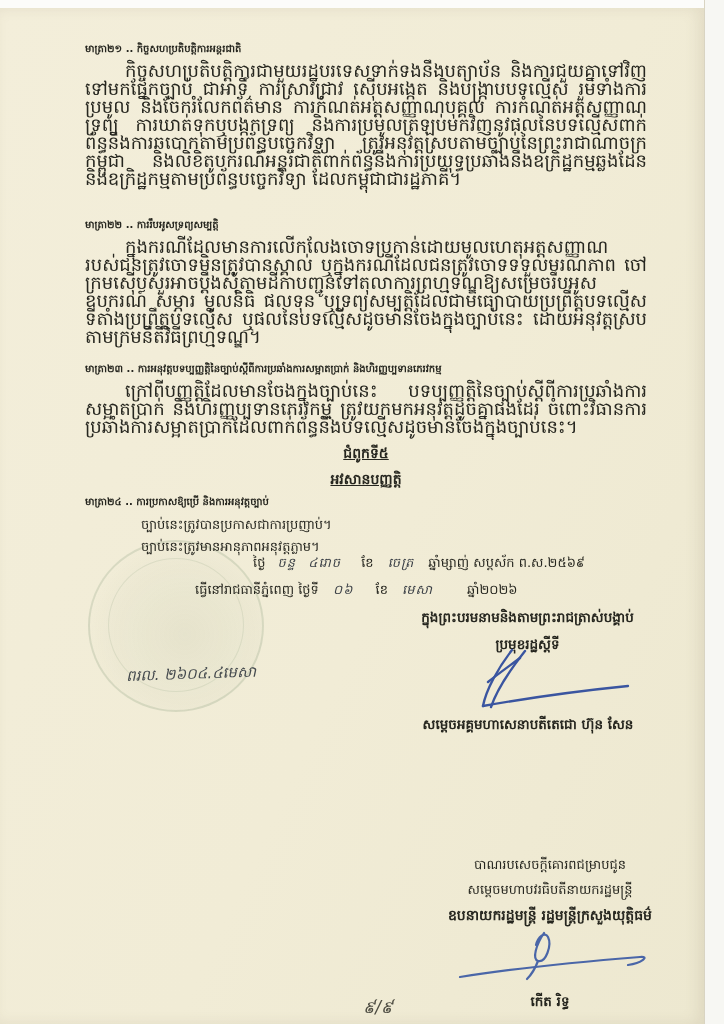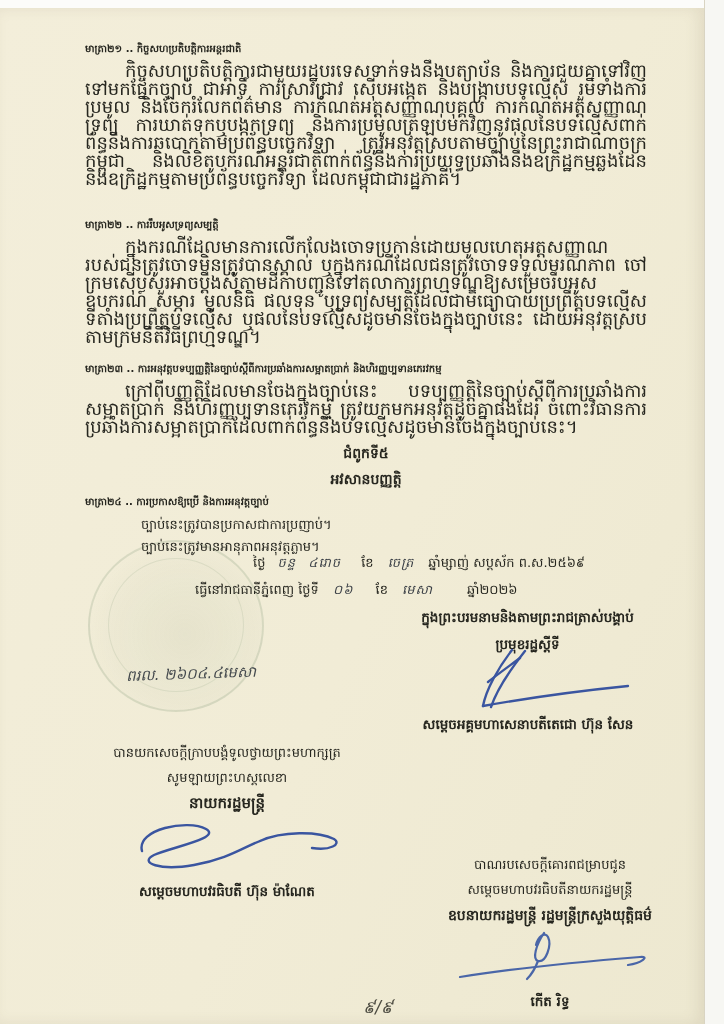--- a/index.html
+++ b/index.html
@@ -8,21 +8,21 @@
   .paper{position:absolute;left:0;top:8px;width:704px;height:1016px;
          background:linear-gradient(115deg,#f3eeda 0%,#f1ecd6 55%,#ede8d0 100%);
          box-shadow:inset -6px 0 14px rgba(120,110,80,0.12);}
   .edge-top{position:absolute;left:0;top:0;width:724px;height:8px;background:#fcfcfa;}
   .edge-right{position:absolute;left:704px;top:0;width:20px;height:1024px;
               background:#f7f7f3;border-left:1px solid #d9d4c2;}
   section,.blk{position:absolute;left:85px;width:562px;overflow:hidden;}
   .art-title{margin:0;font-size:10px;font-weight:700;white-space:nowrap;line-height:26px;}
   .art-body{margin:0;font-size:18px;line-height:18px;text-align:justify;text-indent:40px;}
   .center{text-align:center;}
-  .ch-num,.ch-title{font-weight:700;font-size:14px;line-height:26px;}
+  .ch-num,.ch-title{font-weight:700;font-size:14px;line-height:26px;text-decoration:underline;}
   .plain-line{font-size:13px;line-height:22px;margin-left:56px;white-space:nowrap;}
   .dline{font-size:13px;line-height:27px;white-space:nowrap;}
   .hand{font-style:italic;color:#3c4147;letter-spacing:1px;}
   .hand-ref{position:absolute;left:126px;top:662px;width:230px;font-size:15px;
             font-style:italic;color:#454a4e;transform:rotate(-2deg);white-space:nowrap;}
   .bold-line{font-weight:700;font-size:13.5px;line-height:27px;white-space:nowrap;}
   .name-line{font-weight:700;font-size:13.5px;line-height:24px;white-space:nowrap;}
   .small-line{font-size:13px;line-height:25px;white-space:nowrap;}
   .sig{position:absolute;}
   .stamp{position:absolute;left:88px;top:540px;width:172px;height:168px;border-radius:50%;
@@ -101,32 +101,20 @@
       <path d="M84 4 C70 22 58 44 55 60"></path>
       <path d="M97 5 C82 24 68 46 63 61"></path>
       <path d="M60 36 C70 28 84 18 92 12"></path>
       <path d="M55 60 C100 52 160 44 200 40"></path>
     </g>
   </svg>
   <div class="blk center" style="left:352px;top:712px;width:352px;height:26px">
     <div class="name-line">សម្ដេចអគ្គមហាសេនាបតីតេជោ ហ៊ុន សែន</div>
   </div>
 
-  <div class="blk center" style="left:68px;top:740px;width:318px;height:190px">
-    <div class="small-line">បានយកសេចក្ដីក្រាបបង្គំទូលថ្វាយព្រះមហាក្សត្រ</div>
-    <div class="small-line">សូមឡាយព្រះហស្ដលេខា</div>
-    <div class="bold-line" style="font-size:15px">នាយករដ្ឋមន្ត្រី</div>
-    <svg width="250" height="58" viewBox="0 0 250 58">
-      <g fill="none" stroke="#3a55a0" stroke-width="2.4" stroke-linecap="round">
-        <path d="M40 34 C34 12 86 2 104 12 C120 21 70 30 52 38 C36 46 58 54 92 48 C126 42 142 30 158 24"></path>
-        <path d="M158 24 C180 14 216 14 232 22 C240 27 228 34 210 31"></path>
-      </g>
-    </svg>
-    <div class="name-line">សម្ដេចមហាបវរធិបតី ហ៊ុន ម៉ាណែត</div>
-  </div>
 
   <div class="blk center" style="left:385px;top:852px;width:330px;height:172px">
     <div class="small-line">បាណរបសេចក្ដីគោរពជម្រាបជូន</div>
     <div class="small-line">សម្ដេចមហាបវរធិបតីនាយករដ្ឋមន្ត្រី</div>
     <div class="bold-line" style="font-size:14px">ឧបនាយករដ្ឋមន្ត្រី រដ្ឋមន្ត្រីក្រសួងយុត្តិធម៌</div>
     <svg width="220" height="56" viewBox="0 0 220 56">
       <g fill="none" stroke="#4a66a8" stroke-width="2.2" stroke-linecap="round">
         <path d="M104 4 C96 16 92 30 98 32 C106 34 112 16 108 8 C105 2 98 8 96 16"></path>
         <path d="M98 32 C95 40 91 46 87 50"></path>
         <path d="M20 48 C70 40 150 32 200 28 C210 27 202 34 188 36"></path>

